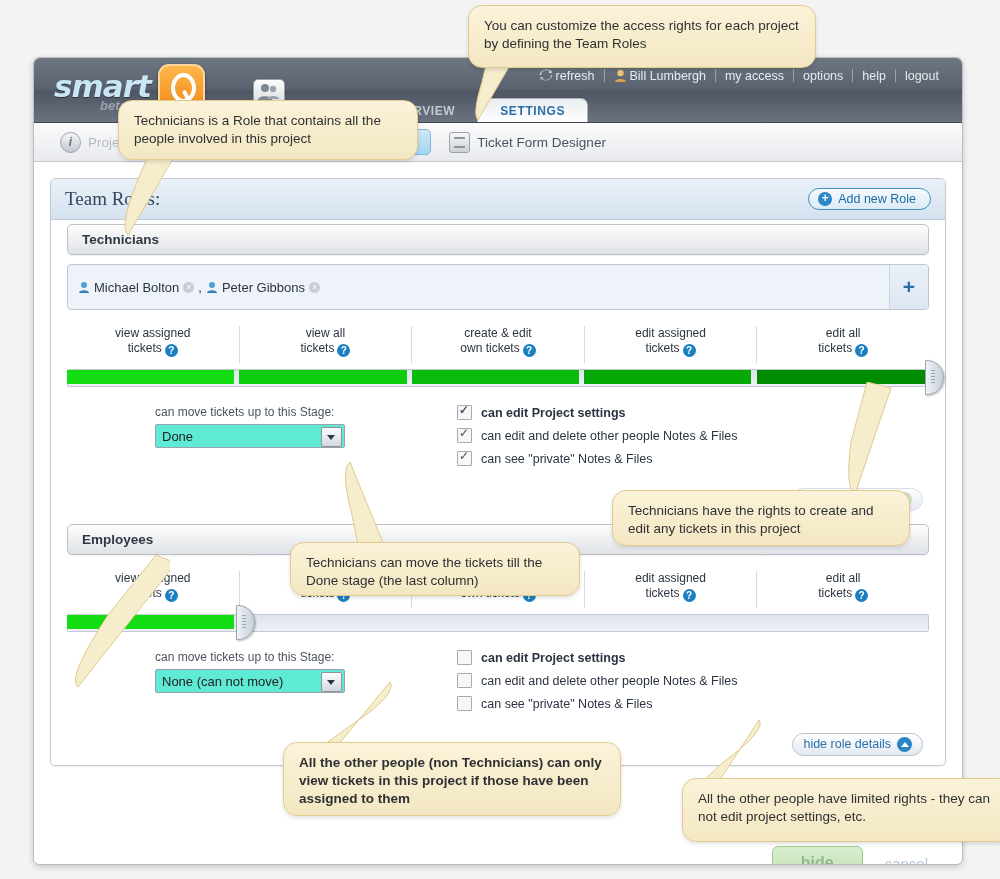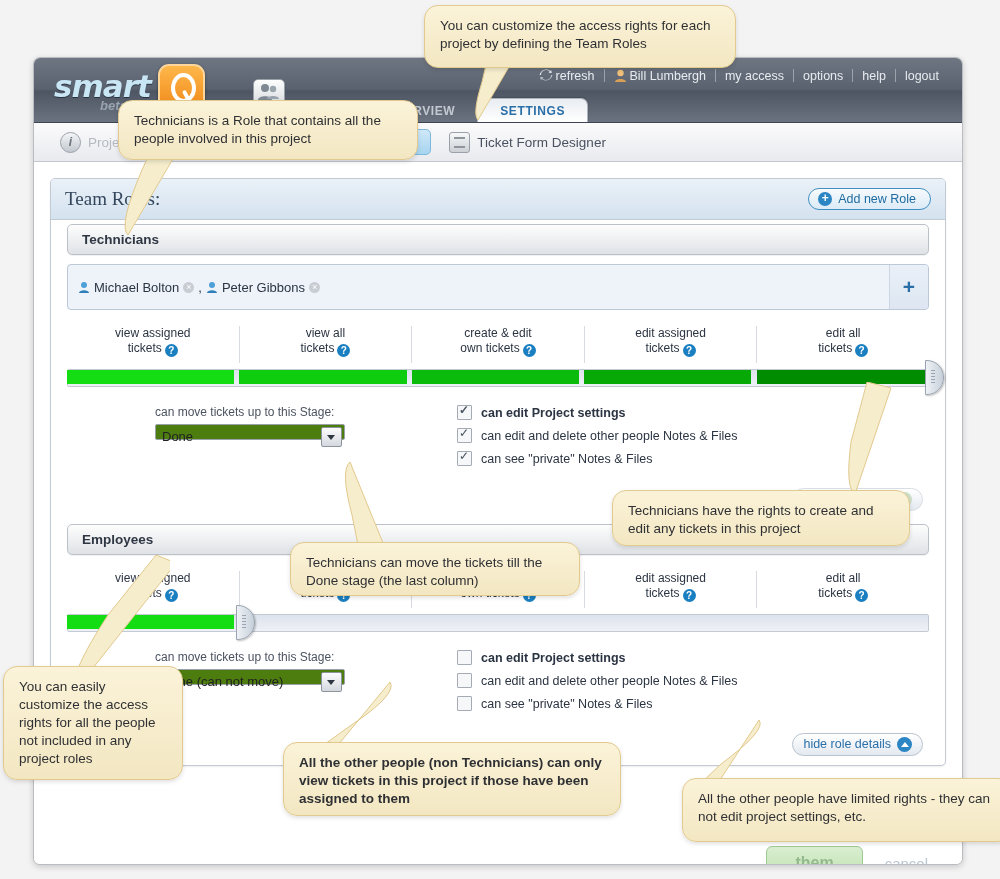--- a/index.html
+++ b/index.html
@@ -249,22 +249,22 @@
     content: ""; position: absolute; left: 5px; top: 9px;
     width: 4px; height: 15px;
     background: repeating-linear-gradient(to bottom,#9aa4b0 0 1px,transparent 1px 3px);
   }
 
   
   .detail-row { display: flex; margin-top: 14px; }
   .stage-col { width: 300px; padding-left: 88px; box-sizing: border-box; }
   .stage-label { font-size: 12px; color: #4b5360; }
   .stage-select {
-    margin-top: 5px; width: 190px; height: 16px;
-    border: 1px solid #9aa1ab; background: #4d7c0f;
+    margin-top: 5px; width: 190px; height: 24px;
+    border: 1px solid #9aa1ab; background: #5eead4;
     border-radius: 2px; position: relative;
     font-size: 13px; color: #222; line-height: 24px; padding-left: 6px;
     box-sizing: border-box;
   }
   .stage-select .arrow-box {
     position: absolute; right: 2px; top: 2px; width: 19px; height: 18px;
     background: linear-gradient(to bottom,#fcfcfd,#d4d8de);
     border: 1px solid #8e949d; border-radius: 2px;
   }
   .stage-select .arrow-box:after {
@@ -595,30 +595,30 @@
             <span class="btn-pill-sm">
               <span>hide role details</span>
               <span class="up-blue"></span>
             </span>
           </div>
         </div>
 
       </div>
 
       <div class="save-area">
-        <span class="btn-save">them</span>
+        <span class="btn-save">hide</span>
         <span class="link-cancel">cancel</span>
       </div>
     </div>
   </div>
 
   <svg class="tail" style="left:458px;top:48px;width:80px;height:75px;">
     <path d="M32 0 L62 0 L20 72 Q14 66 24 34 Z" fill="#f6edcd" stroke="#e2c98d" stroke-width="1"></path>
   </svg>
-  <div class="callout" style="left:424px;top:5px;width:312px;height:63px;">
+  <div class="callout" style="left:468px;top:5px;width:348px;height:63px;">
     <span>You can customize the access rights for each project by defining the Team Roles</span>
   </div>
 
   <svg class="tail" style="left:112px;top:130px;width:90px;height:110px;">
     <path d="M48 0 L78 0 L16 105 Q6 96 30 40 Z" fill="#f6edcd" stroke="#e2c98d" stroke-width="1"></path>
   </svg>
   <div class="callout" style="left:118px;top:100px;width:300px;height:60px;">
     <span>Technicians is a Role that contains all the people involved in this project</span>
   </div>
 
@@ -632,23 +632,20 @@
   <svg class="tail" style="left:330px;top:460px;width:90px;height:110px;">
     <path d="M32 105 L62 105 L20 2 Q10 10 22 55 Z" fill="#f6edcd" stroke="#e2c98d" stroke-width="1"></path>
   </svg>
   <div class="callout" style="left:290px;top:542px;width:290px;height:54px;">
     <span>Technicians can move the tickets till the Done stage (the last column)</span>
   </div>
 
   <svg class="tail" style="left:60px;top:555px;width:110px;height:140px;">
     <path d="M96 0 L116 8 L18 132 Q6 124 48 60 Z" fill="#f6edcd" stroke="#e2c98d" stroke-width="1"></path>
   </svg>
-  <div class="callout" style="left:3px;top:666px;width:180px;height:114px;">
-    <span>You can easily customize the access rights for all the people not included in any project roles</span>
-  </div>
 
   <svg class="tail" style="left:290px;top:680px;width:110px;height:90px;">
     <path d="M10 82 L34 82 L100 2 Q108 14 60 46 Z" fill="#f6edcd" stroke="#e2c98d" stroke-width="1"></path>
   </svg>
   <div class="callout" style="left:283px;top:742px;width:338px;height:74px;font-weight:bold;">
     <span>All the other people (non Technicians) can only view tickets in this project if those have been assigned to them</span>
   </div>
 
   <svg class="tail" style="left:655px;top:720px;width:110px;height:90px;">
     <path d="M28 80 L52 80 L104 0 Q112 10 66 44 Z" fill="#f6edcd" stroke="#e2c98d" stroke-width="1"></path>

